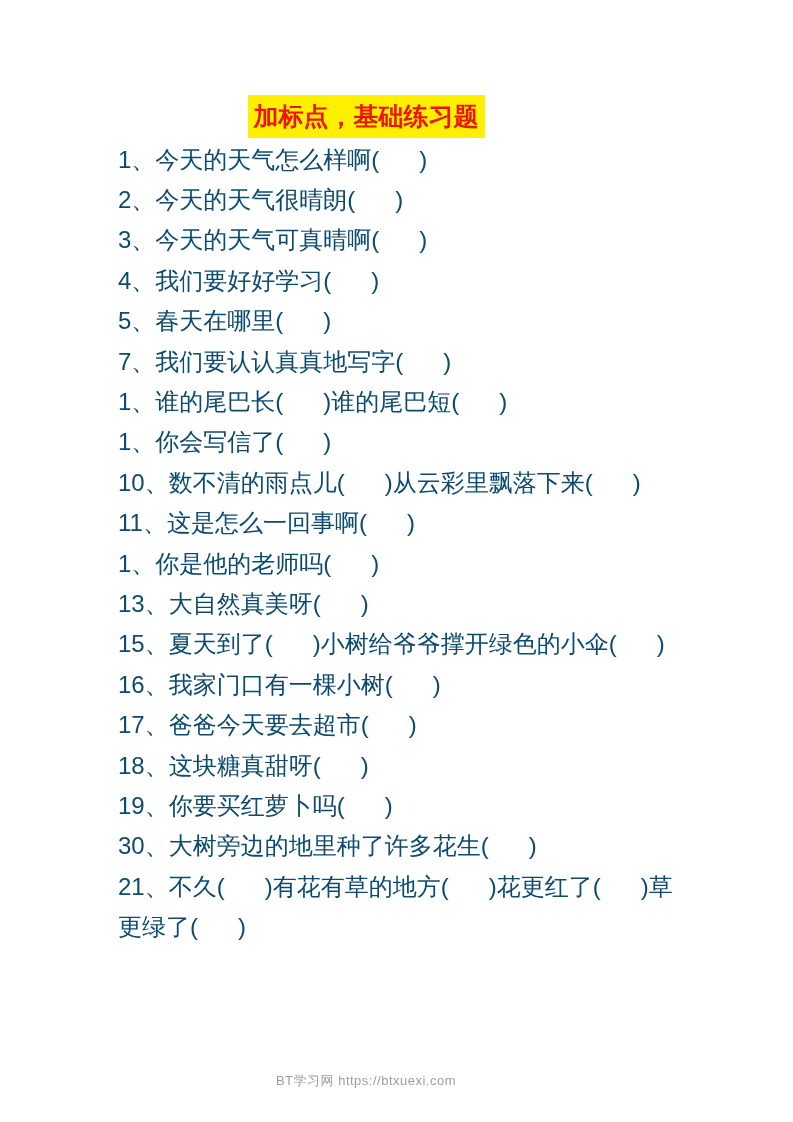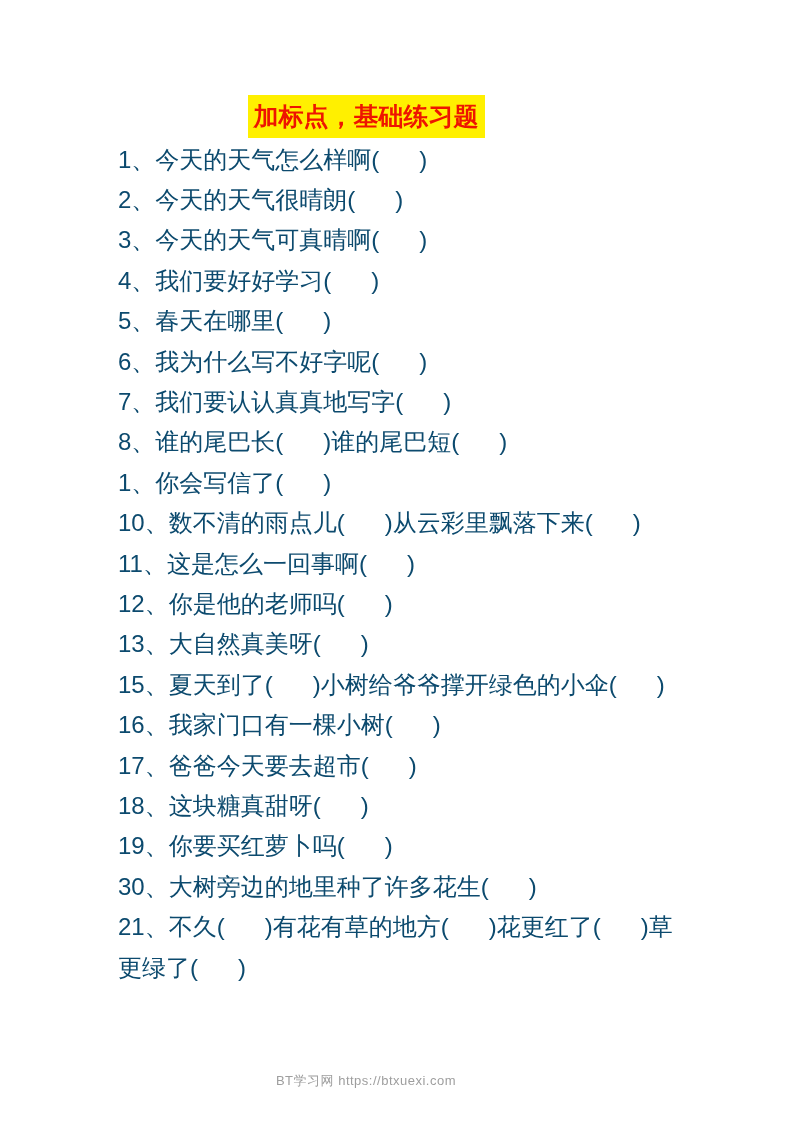--- a/index.html
+++ b/index.html
@@ -60,27 +60,26 @@
   <div class="title-row">
     <span class="title" style="color: rgb(238, 20, 0); background: rgb(255, 240, 0);">加标点，基础练习题</span>
   </div>
 
   <div class="items" id="items">
       <div class="item">1、今天的天气怎么样啊(      )</div>
       <div class="item">2、今天的天气很晴朗(      )</div>
       <div class="item">3、今天的天气可真晴啊(      )</div>
       <div class="item">4、我们要好好学习(      )</div>
       <div class="item">5、春天在哪里(      )</div>
-      <div class="item">6、我为什么写不好字呢(      )</div>
       <div class="item">7、我们要认认真真地写字(      )</div>
-      <div class="item">8、谁的尾巴长(      )谁的尾巴短(      )</div>
+      <div class="item">1、谁的尾巴长(      )谁的尾巴短(      )</div>
       <div class="item">1、你会写信了(      )</div>
       <div class="item">10、数不清的雨点儿(      )从云彩里飘落下来(      )</div>
       <div class="item">11、这是怎么一回事啊(      )</div>
-      <div class="item">12、你是他的老师吗(      )</div>
+      <div class="item">1、你是他的老师吗(      )</div>
       <div class="item">13、大自然真美呀(      )</div>
       <div class="item">15、夏天到了(      )小树给爷爷撑开绿色的小伞(      )</div>
       <div class="item">16、我家门口有一棵小树(      )</div>
       <div class="item">17、爸爸今天要去超市(      )</div>
       <div class="item">18、这块糖真甜呀(      )</div>
       <div class="item">19、你要买红萝卜吗(      )</div>
       <div class="item">30、大树旁边的地里种了许多花生(      )</div>
       <div class="item">21、不久(      )有花有草的地方(      )花更红了(      )草更绿了(      )</div>
     </div>
 

